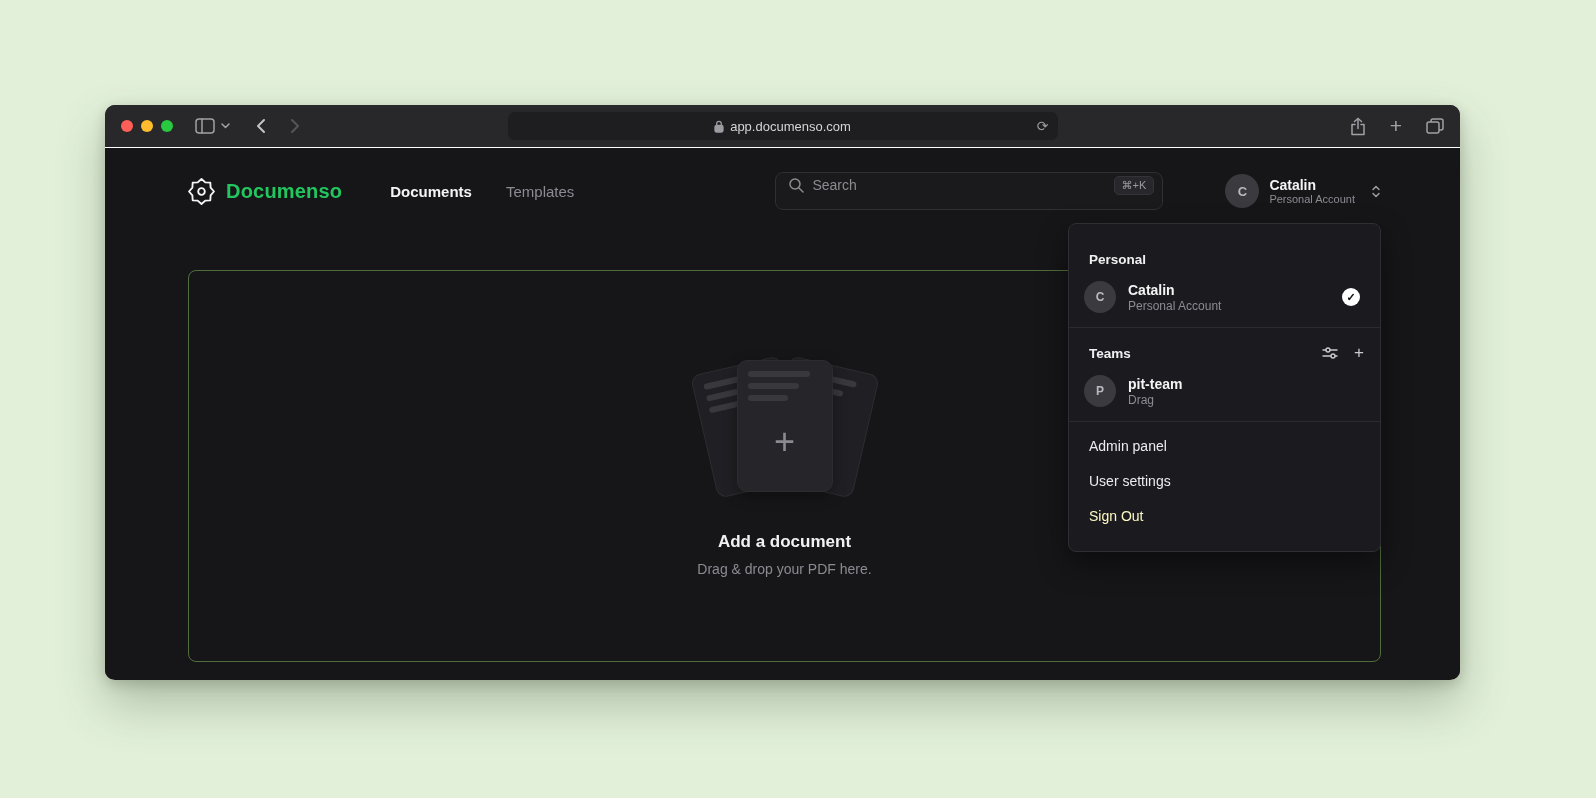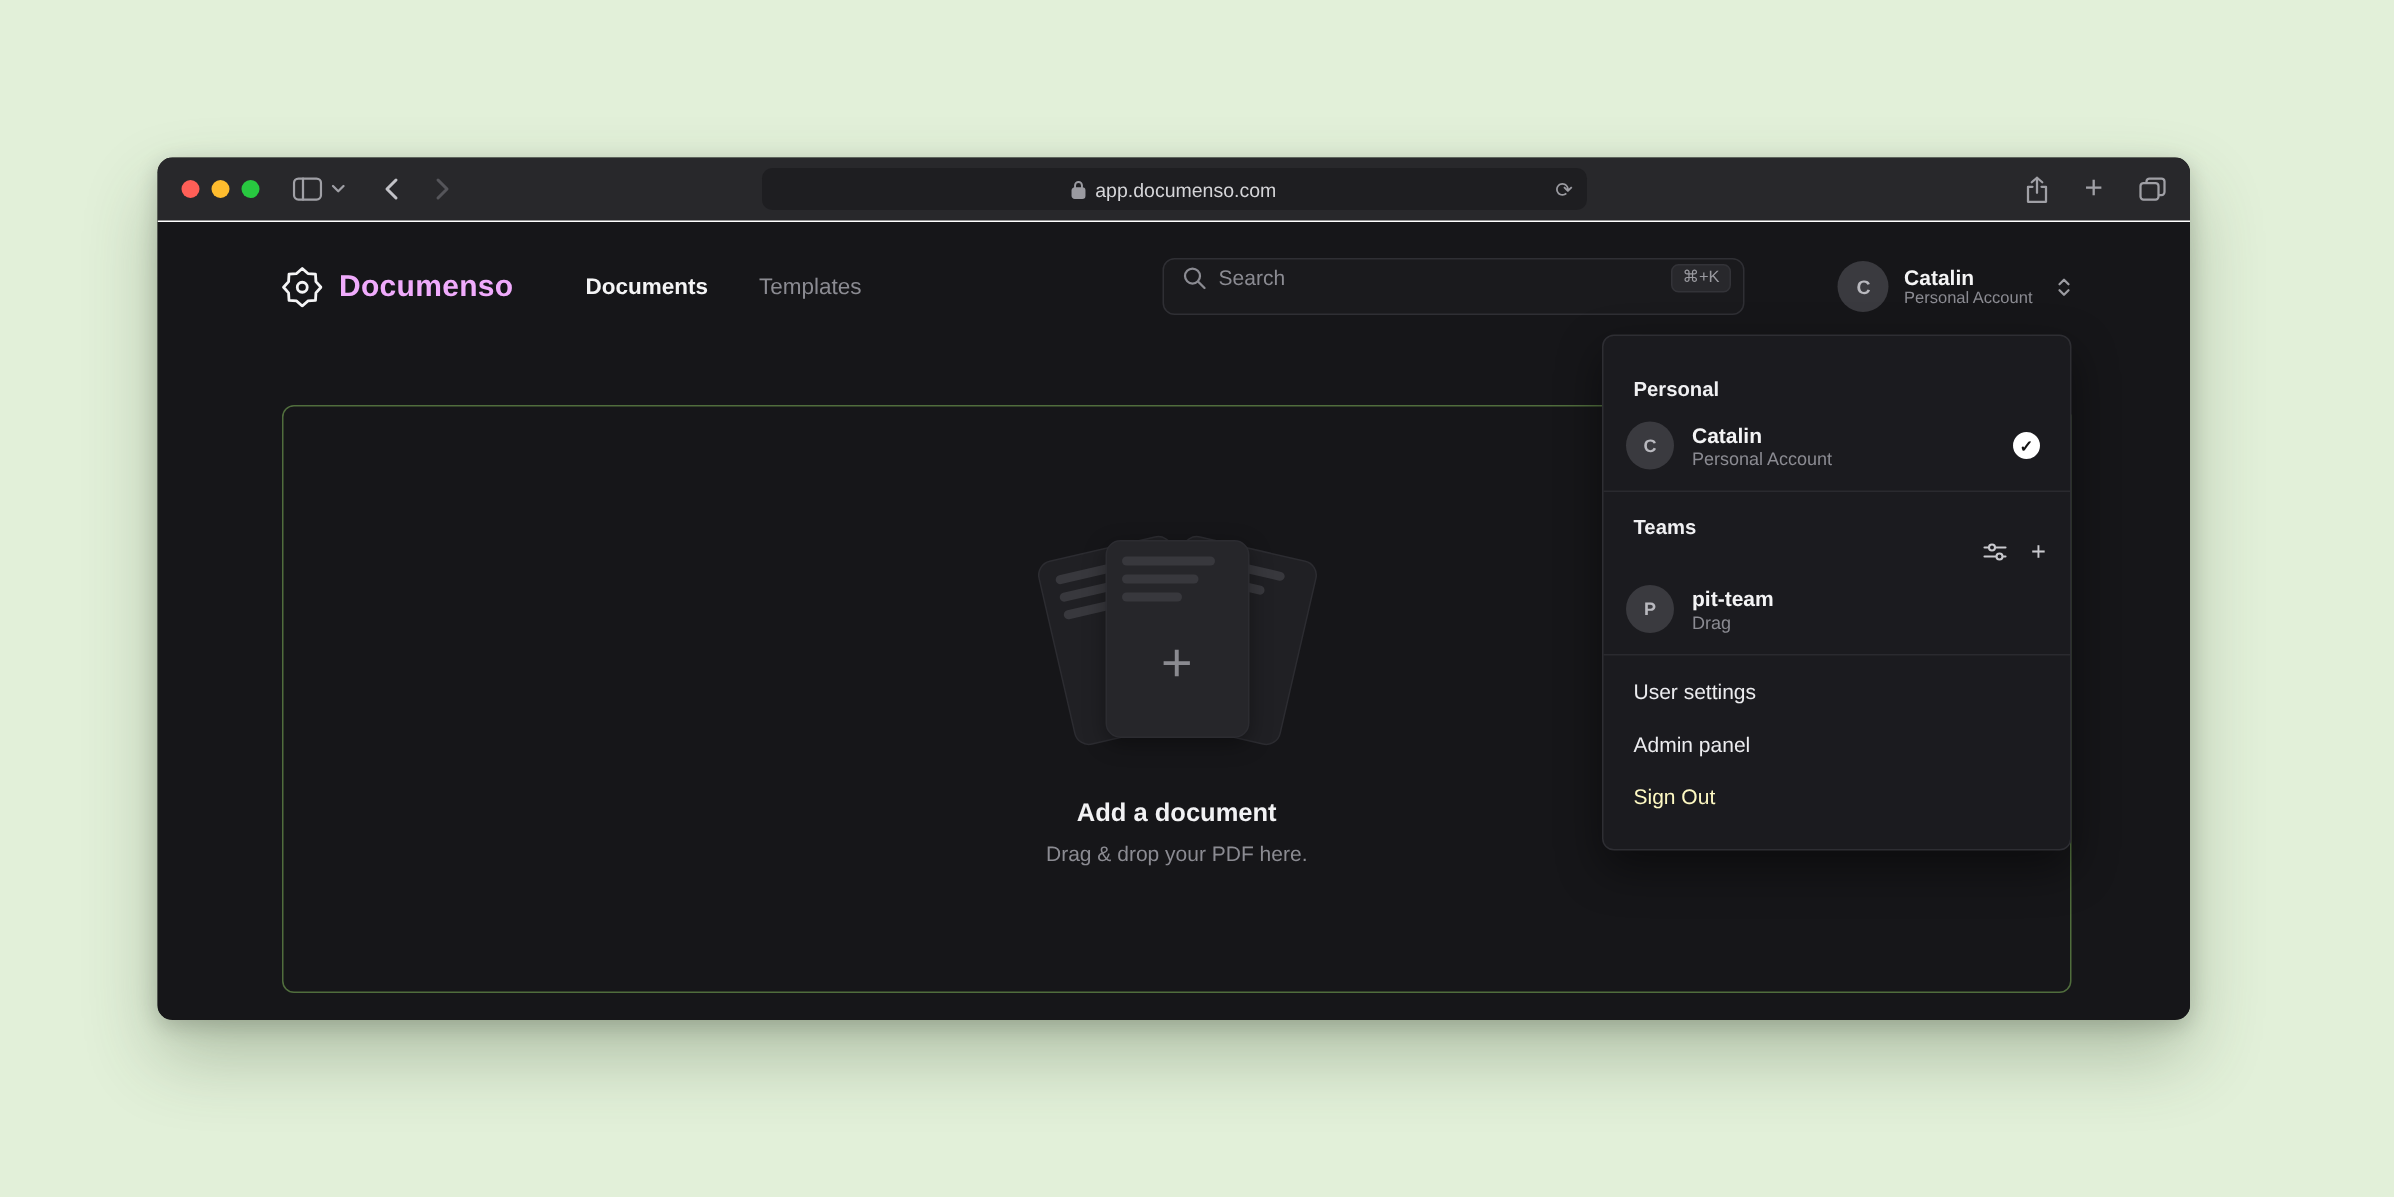--- a/index.html
+++ b/index.html
@@ -48,21 +48,21 @@
   .tb-plus { font-size:21px; font-weight:300; color:#a0a0a6; line-height:1; margin-top:-2px; }
 
   
   .app { position:relative; height:531px; background:#161619; }
 
   .app-header {
     display:flex; align-items:center; height:86px;
     padding:0 79px 0 83px;
   }
   .brand { display:flex; align-items:center; gap:11px; }
-  .brand-name { color:#f0abfc; font-size:20px; font-weight:700; letter-spacing:.2px;text-align:right; }
+  .brand-name { color:#22c55e; font-size:20px; font-weight:700; letter-spacing:.2px;text-align:right; }
   .nav { display:flex; gap:34px; margin-left:48px; }
   .nav-link { font-size:15px; cursor:pointer; text-decoration:none; }
   .nav-link.active { color:#f4f4f5; font-weight:700; }
   .nav-link.inactive { color:#8b8b92; font-weight:500; }
 
   .search {
     margin-left:auto; width:388px; height:38px;
     border:1px solid #2f2f34; border-radius:8px; background:#1a1a1d;
     display:flex; align-items:center; padding:0 8px 12px 12px; gap:8px;
   }
@@ -101,21 +101,21 @@
   .row-text { display:flex; flex-direction:column; gap:3px; }
   .row-name { color:#f4f4f5; font-size:14px; font-weight:600; line-height:1; }
   .row-sub { color:#8b8b92; font-size:12px; line-height:1; }
   .check {
     margin-left:auto; margin-right:6px;
     width:18px; height:18px; border-radius:50%; background:#ffffff;
     color:#111; font-size:11px; font-weight:700;
     display:flex; align-items:center; justify-content:center;
   }
   .menu-sep { height:1px; background:#2a2a2f; margin:6px 0; }
-  .menu-teams-header { display:flex; align-items:flex-start; padding:10px 16px 6px 20px;flex-direction:column; }
+  .menu-teams-header { display:flex; align-items:flex-end; padding:10px 16px 6px 20px; }
   .menu-teams-header .label { color:#f0f0f2; font-size:13.5px; font-weight:700; }
   .teams-icons { margin-left:auto; display:flex; align-items:center; gap:16px; color:#c9c9ce; }
   .teams-plus { font-size:17px; font-weight:400; line-height:1; color:#c9c9ce; }
   .menu-item {
     height:35px; display:flex; align-items:center; padding:0 20px;
     color:#ececef; font-size:14px; cursor:pointer;
   }
   .menu-item.danger { color:#fef9c3; }
 
   
@@ -288,22 +288,22 @@
       <div class="menu-acct-row">
         <span class="avatar">P</span>
         <div class="row-text">
           <span class="row-name">pit-team</span>
           <span class="row-sub">Drag</span>
         </div>
       </div>
 
       <div class="menu-sep"></div>
 
+      <div class="menu-item">Admin panel</div>
       <div class="menu-item">User settings</div>
-      <div class="menu-item">Admin panel</div>
       <div class="menu-item danger">Sign Out</div>
     </div>
 
     <main class="dropzone">
       <div class="cards">
         <div class="card left">
           <div class="stripe s1"></div>
             <div class="stripe s2"></div>
             <div class="stripe s3"></div>
         </div>

